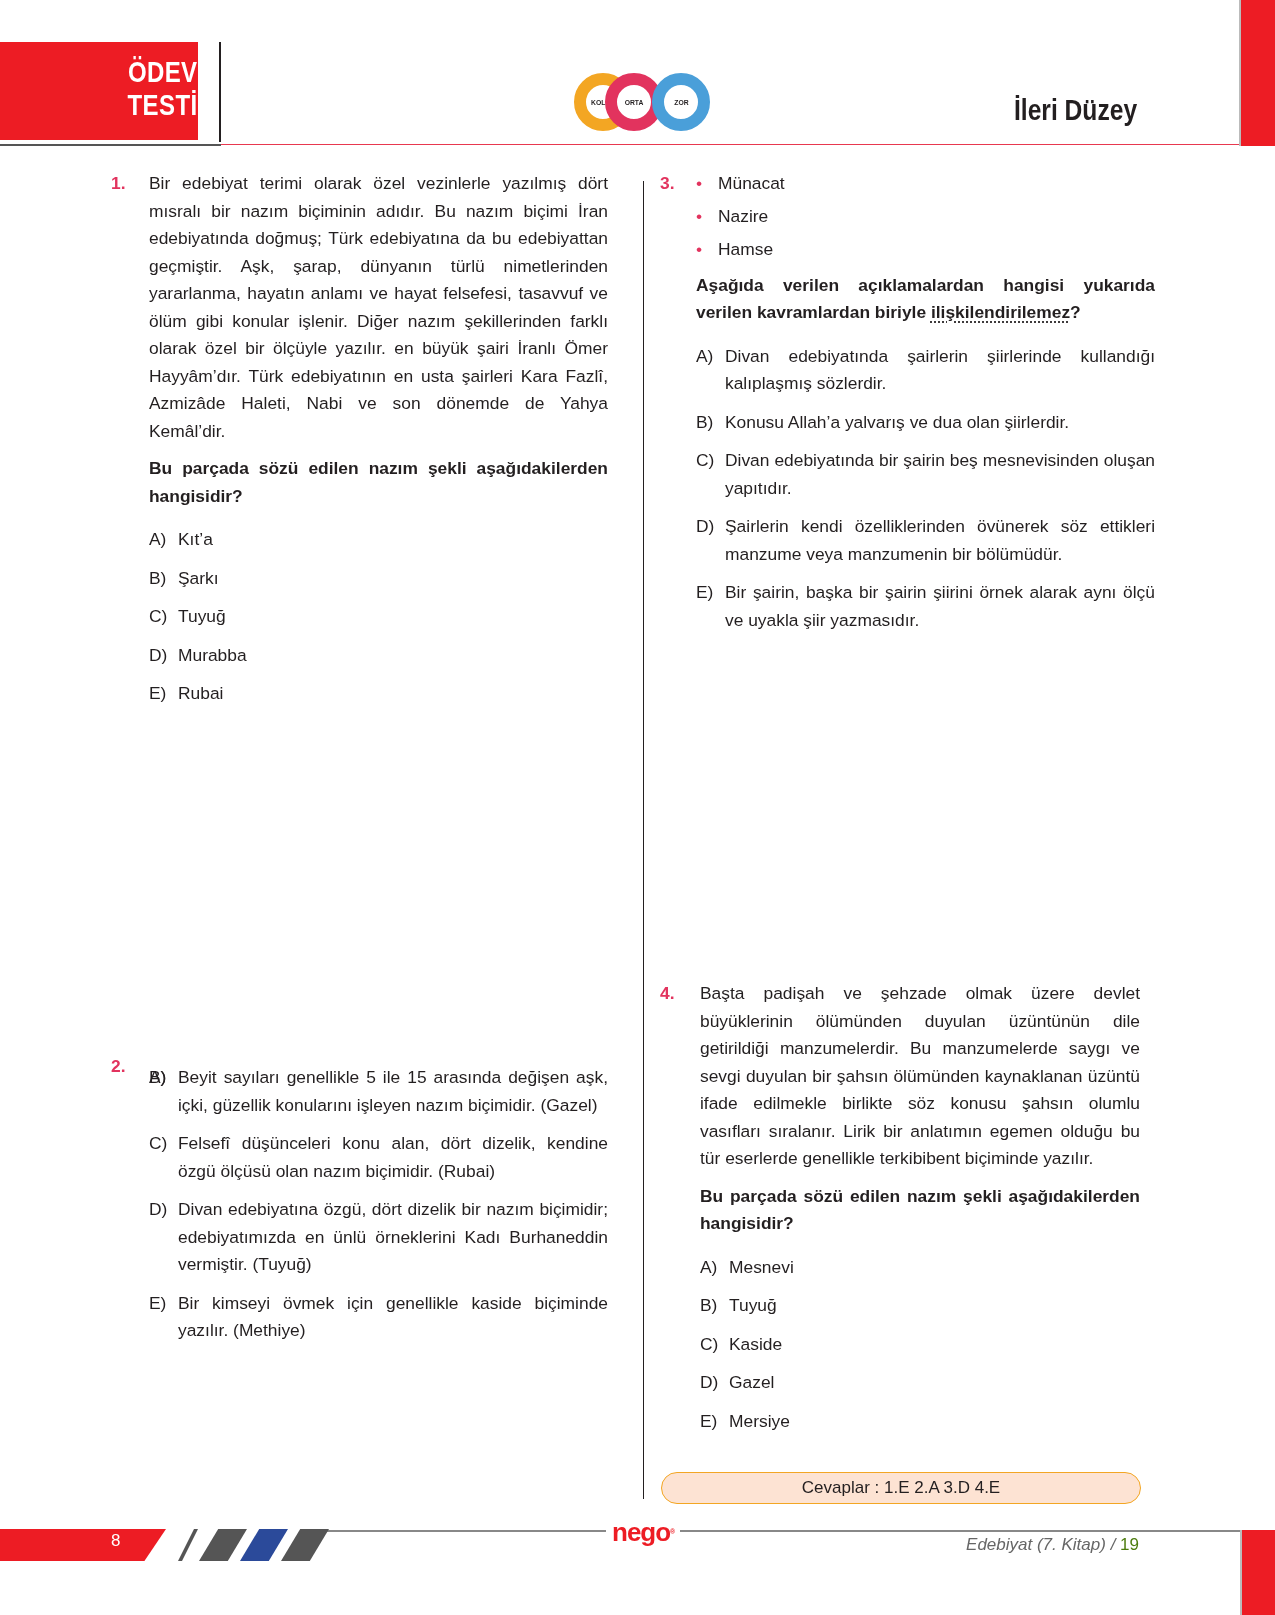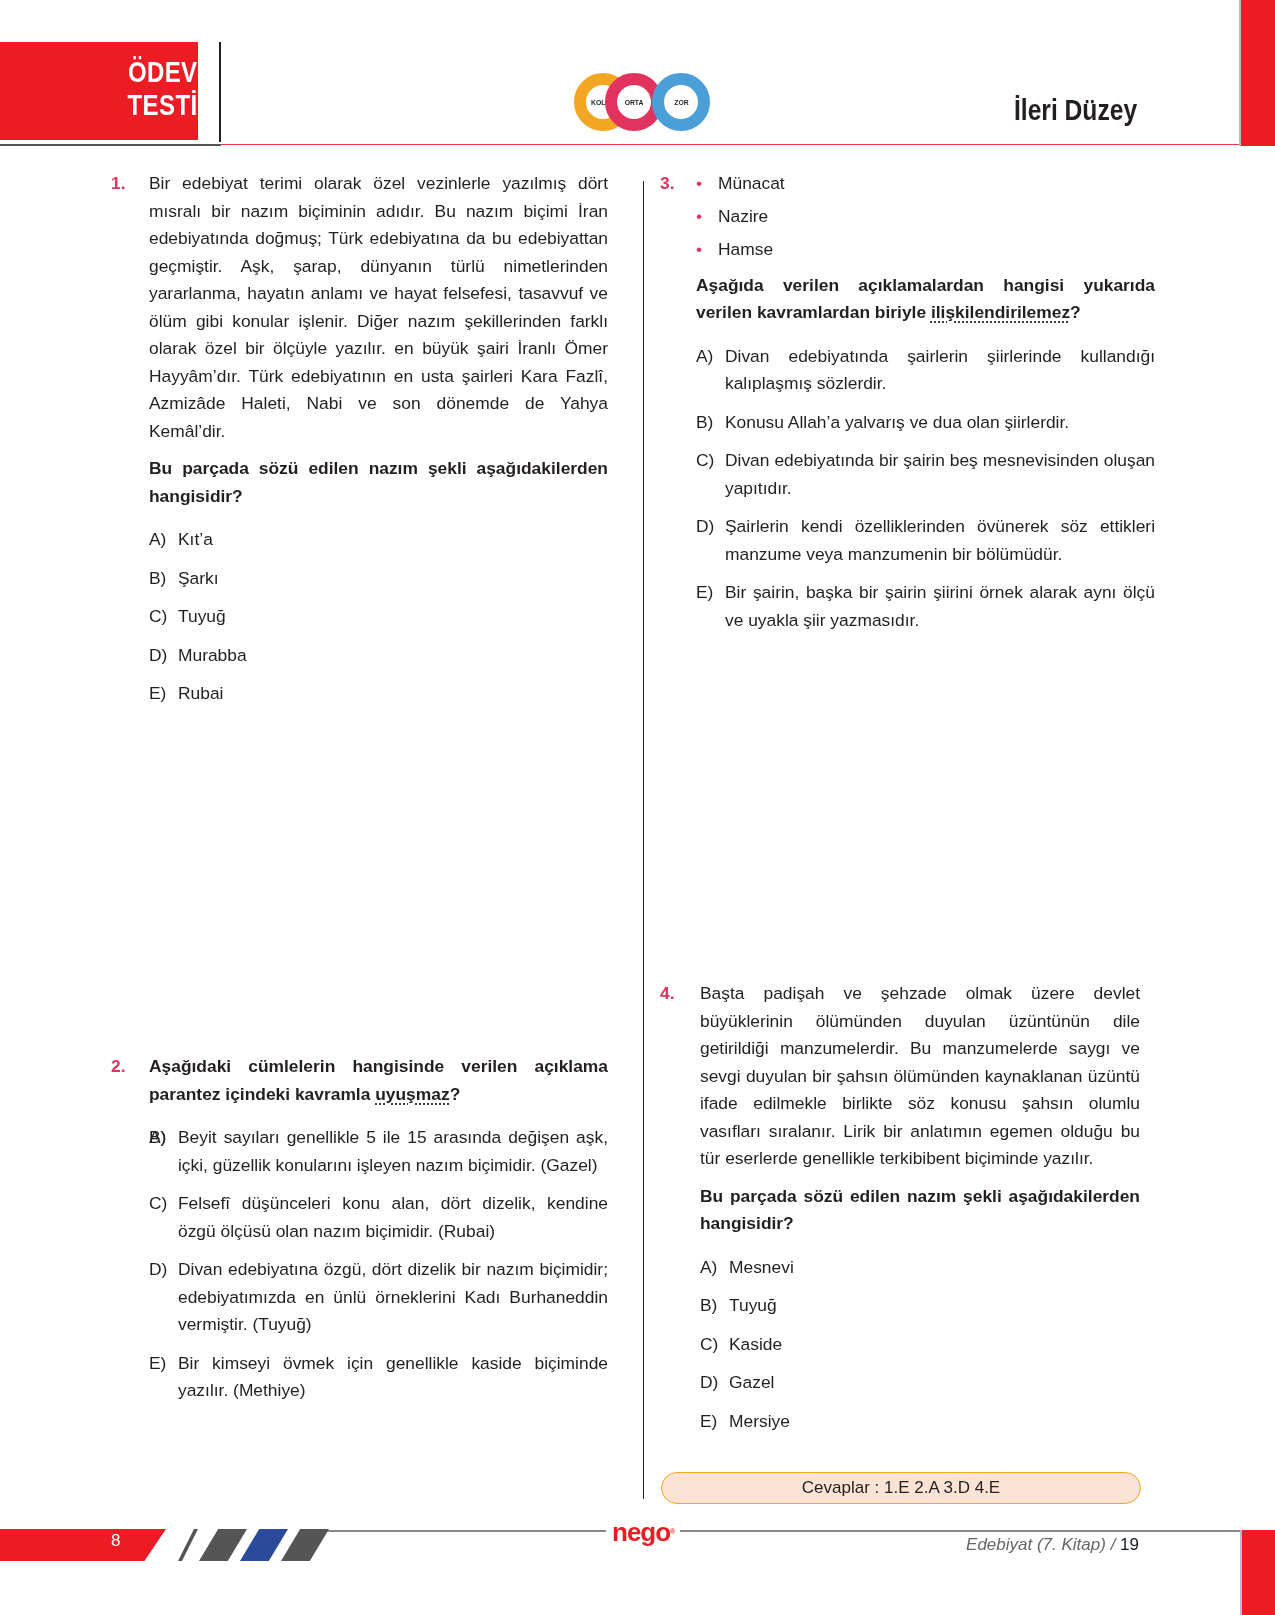--- a/index.html
+++ b/index.html
@@ -46,21 +46,21 @@
   
   .ft-line { position: absolute; left: 323px; top: 1530px; width: 918px; height: 1.5px; background: #888; }
   .ft-red { position: absolute; left: 0; top: 1529px; width: 166px; height: 32px; background: #ed1c24;
             clip-path: polygon(0 0, 100% 0, 87% 100%, 0 100%); }
   .ft-pagenum { position: absolute; left: 111px; top: 1531px; color: #fff; font-size: 17px; }
   .stripe { position: absolute; top: 1529px; height: 32px; width: 48px; clip-path: polygon(40% 0, 100% 0, 60% 100%, 0 100%); }
   .ft-right-red { position: absolute; left: 1242px; top: 1530px; width: 33px; height: 85px; background: #ed1c24; }
   .ft-right-gray { position: absolute; left: 1240px; top: 1530px; width: 2px; height: 85px; background: #bbb; }
   .ft-book { position: absolute; right: 136px; top: 1535px; font-size: 17px; color: #666; }
   .ft-book i { font-style: italic; }
-  .ft-book b { font-weight: normal; color: #0f172a; }
+  .ft-book b { font-weight: normal; color: #4d7c0f; }
   .logo { position: absolute; left: 606px; top: 1519px; font-size: 26px; font-weight: bold; color: #ed1c24;
           letter-spacing: -1px; background: #fff; padding: 0 6px; line-height: 26px; }
   .logo sup { font-size: 7px; vertical-align: top; }
 </style>
 </head>
 <body>
 
 <div class="hdr-red-title">
   <div class="hdr-title">
     <div>ÖDEV</div>
@@ -100,21 +100,20 @@
       <div class="opt"><span class="letter">C)</span><span>Tuyuğ</span></div>
       <div class="opt"><span class="letter">D)</span><span>Murabba</span></div>
       <div class="opt"><span class="letter">E)</span><span>Rubai</span></div>
     </div>
   </div>
 </div>
 
 <div class="q" style="left:0;top:0;">
   <div class="q-num" style="left:111px;top:1053px;">2.</div>
   <div class="q-body" style="left:149px;top:1053px;width:459px;">
-    <div class="bold" style="margin-bottom:16px;"><span>Aşağıdaki cümlelerin hangisinde verilen açıklama parantez içindeki kavramla </span><span class="ul">uyuşmaz</span><span>?</span></div>
     <div>
       <div class="opt"><span class="letter">A)</span></div>
       <div class="opt"><span class="letter">B)</span><span>Beyit sayıları genellikle 5 ile 15 arasında değişen aşk, içki, güzellik konularını işleyen nazım biçimidir. (Gazel)</span></div>
       <div class="opt"><span class="letter">C)</span><span>Felsefî düşünceleri konu alan, dört dizelik, kendine özgü ölçüsü olan nazım biçimidir. (Rubai)</span></div>
       <div class="opt"><span class="letter">D)</span><span>Divan edebiyatına özgü, dört dizelik bir nazım biçimidir; edebiyatımızda en ünlü örneklerini Kadı Burhaneddin vermiştir. (Tuyuğ)</span></div>
       <div class="opt"><span class="letter">E)</span><span>Bir kimseyi övmek için genellikle kaside biçiminde yazılır. (Methiye)</span></div>
     </div>
   </div>
 </div>
 

